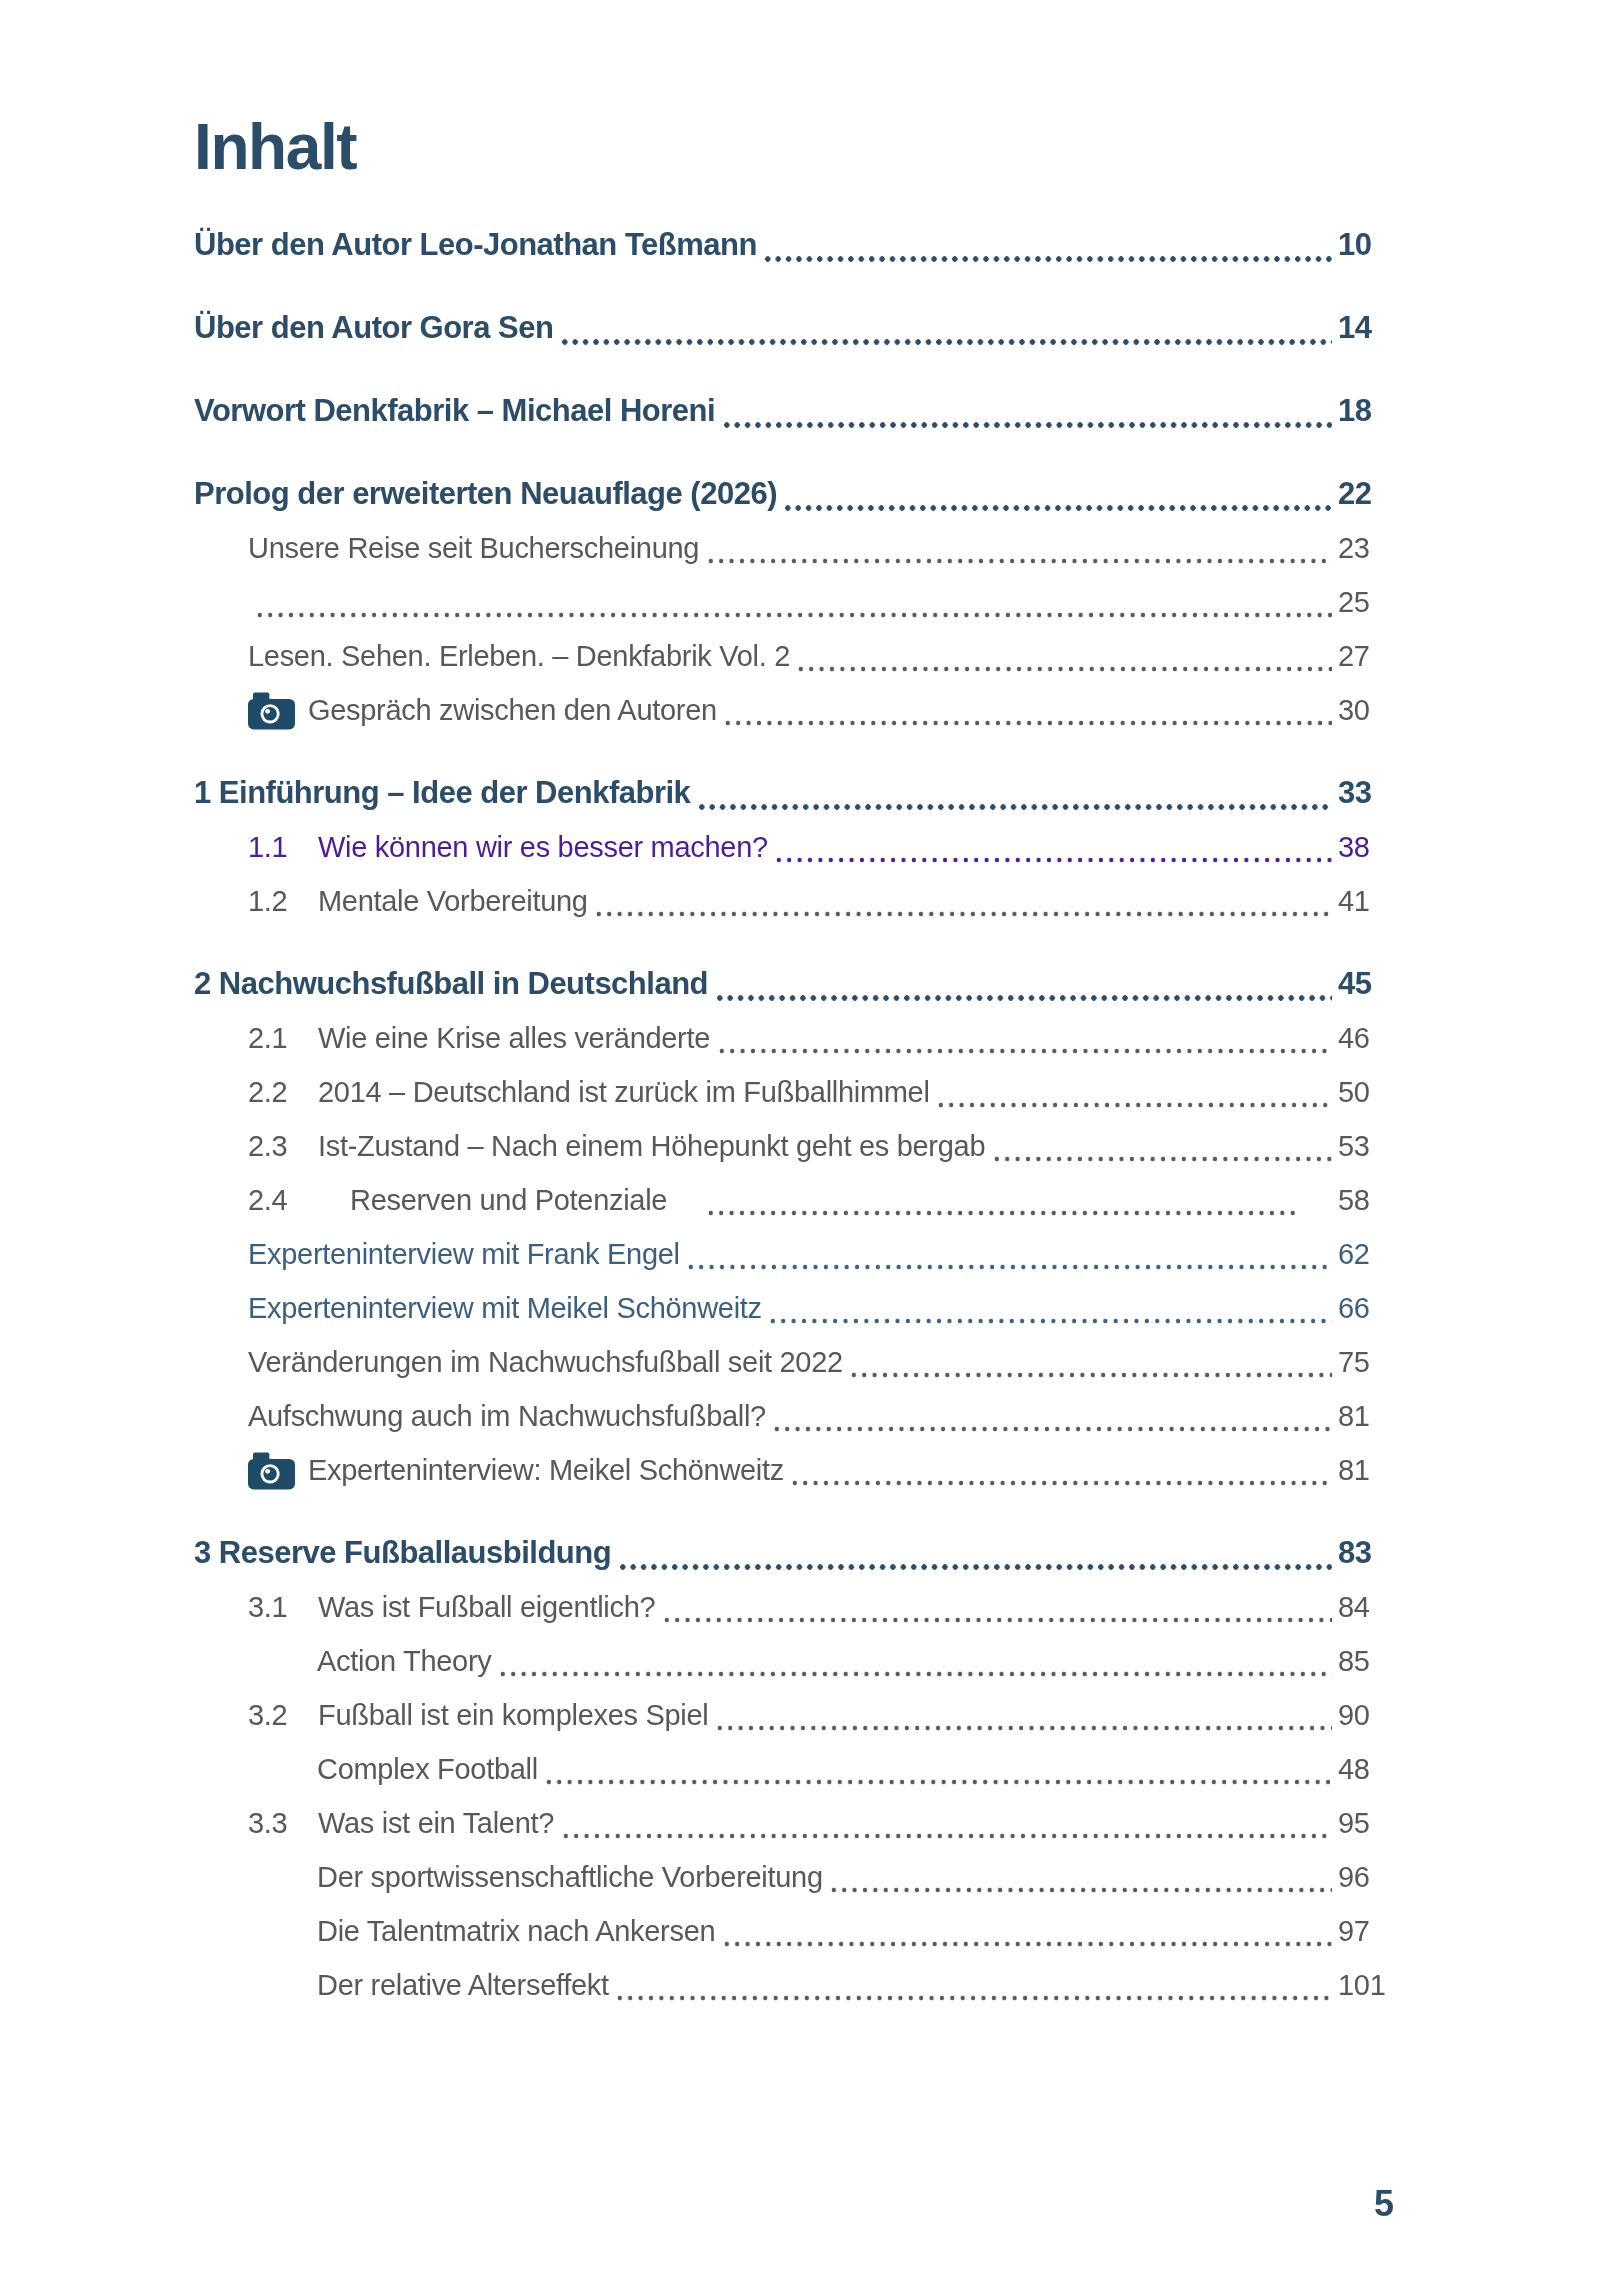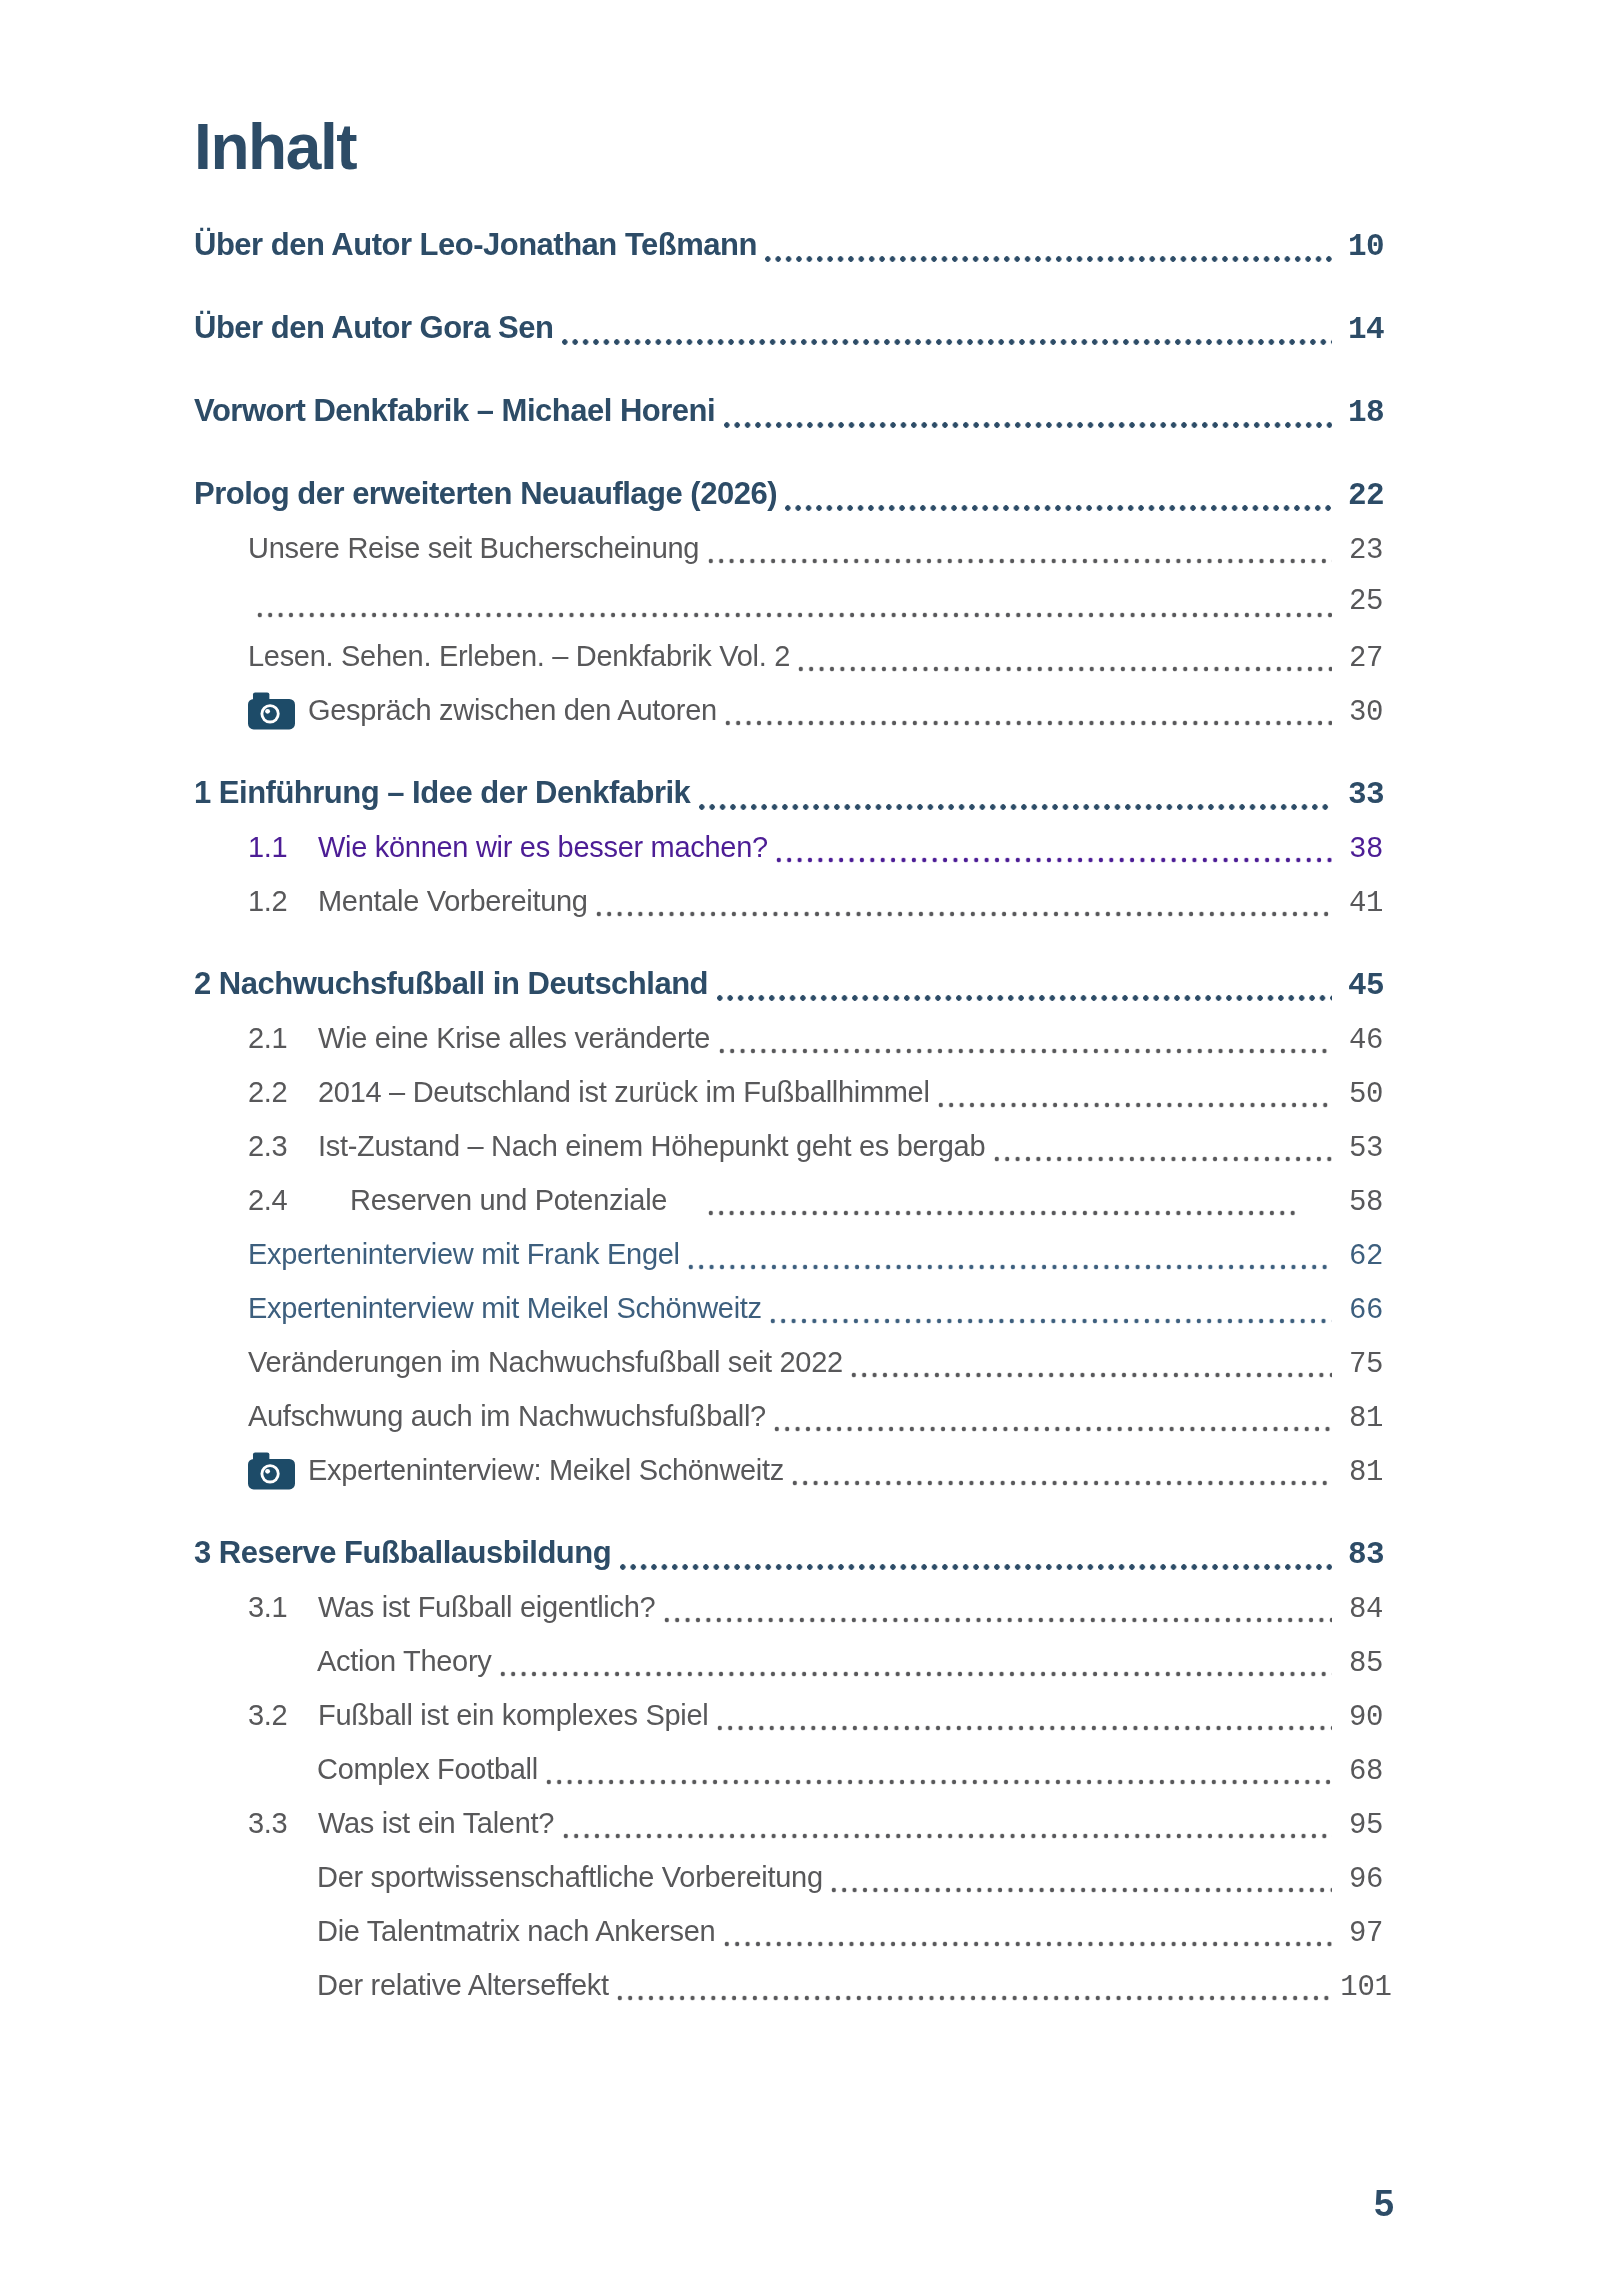--- a/index.html
+++ b/index.html
@@ -56,22 +56,21 @@
     background-repeat:repeat-x;
     background-position:left bottom;
   }
   .row.l0 .dots{
     background-image:radial-gradient(circle at 2.8px 2.8px, currentColor 2.4px, transparent 2.9px);
     margin-bottom:10.4px;
   }
   .pg{
     flex:0 0 auto;
     min-width:56px;
-    text-align:center;
-    font-family:Liberation Mono, monospace;
+    text-align:left;
   }
   .camicon{
     flex:0 0 auto;
     align-self:flex-end;
     margin:0 13px 7.5px 0;
     line-height:0;
   }
   .camicon svg{display:block;}
   .footer-page-num{
     position:absolute;
@@ -235,21 +234,21 @@
         </div>
         <div class="row numbered" style="color: rgb(88, 88, 90);">
           <span class="num">3.2</span>
           <span class="lbl">Fußball ist ein komplexes Spiel</span>
           <span class="dots"></span>
           <span class="pg">90</span>
         </div>
         <div class="row l2" style="color: rgb(88, 88, 90);">
           <span class="lbl">Complex Football</span>
           <span class="dots"></span>
-          <span class="pg">68</span>
+          <span class="pg">48</span>
         </div>
         <div class="row numbered" style="color: rgb(88, 88, 90);">
           <span class="num">3.3</span>
           <span class="lbl">Was ist ein Talent?</span>
           <span class="dots"></span>
           <span class="pg">95</span>
         </div>
         <div class="row l2" style="color: rgb(88, 88, 90);">
           <span class="lbl">Der sportwissenschaftliche Vorbereitung</span>
           <span class="dots"></span>

